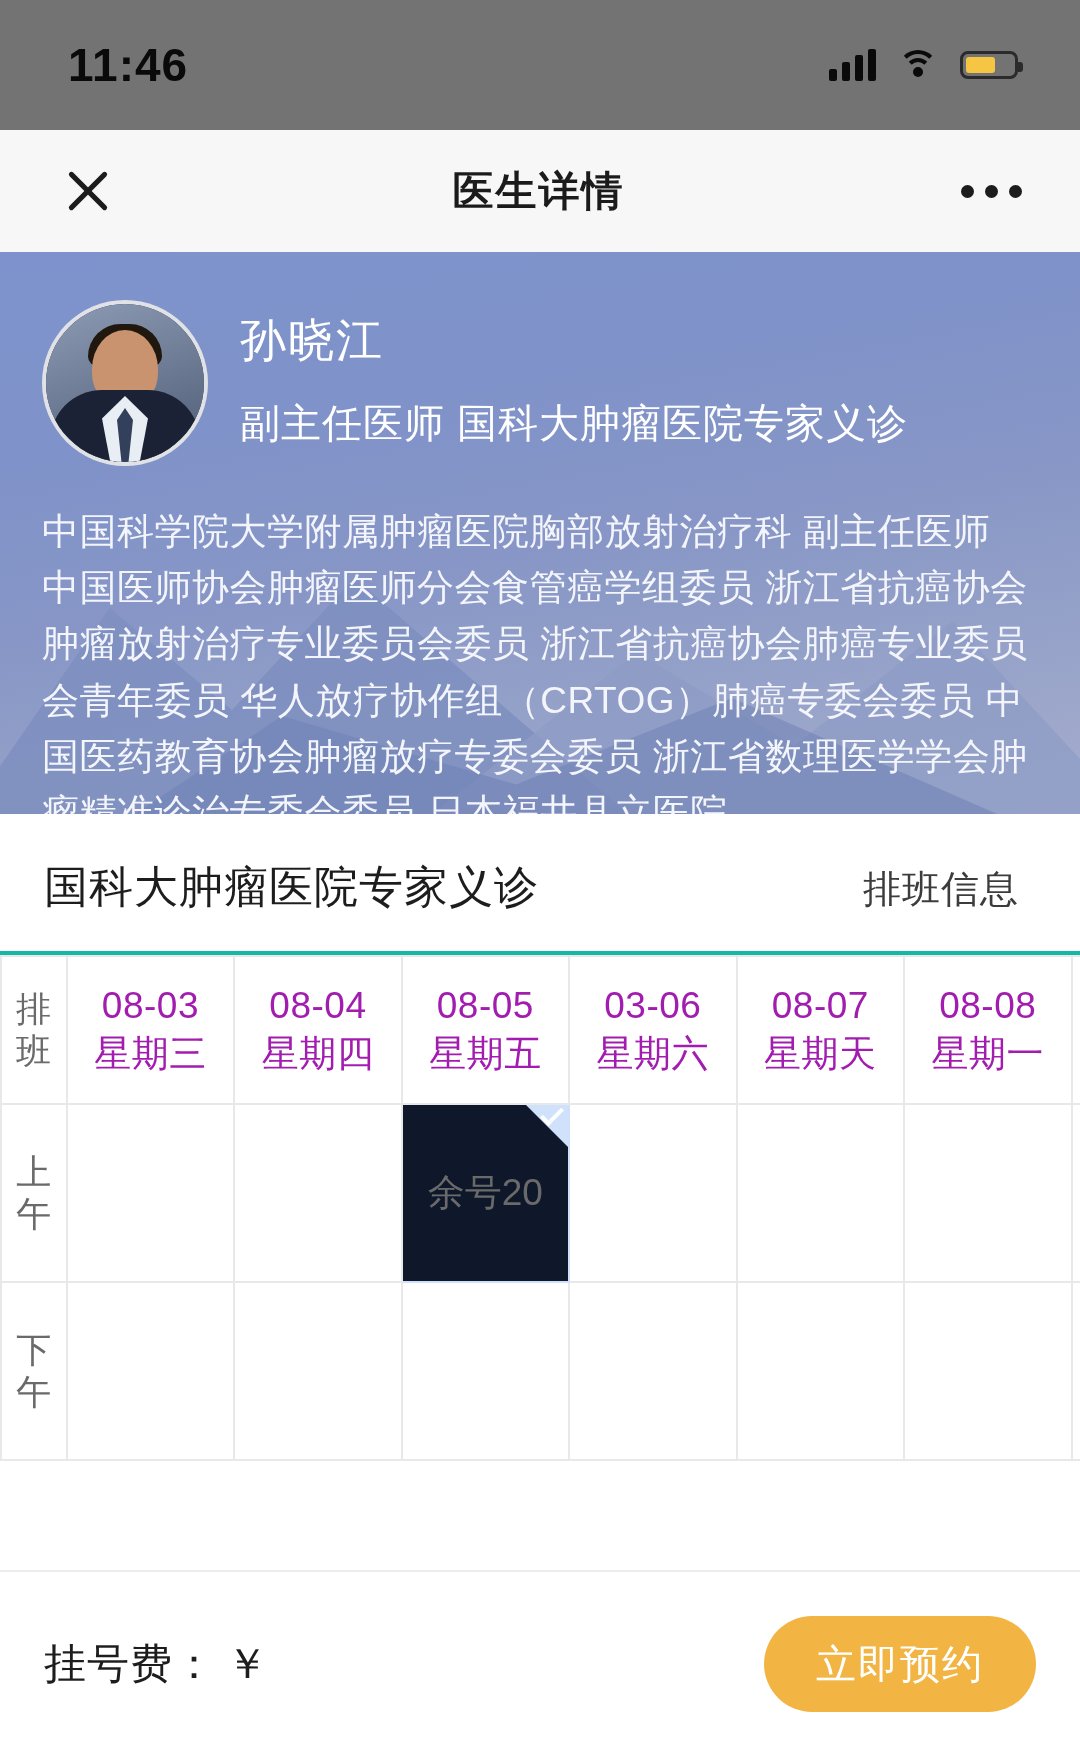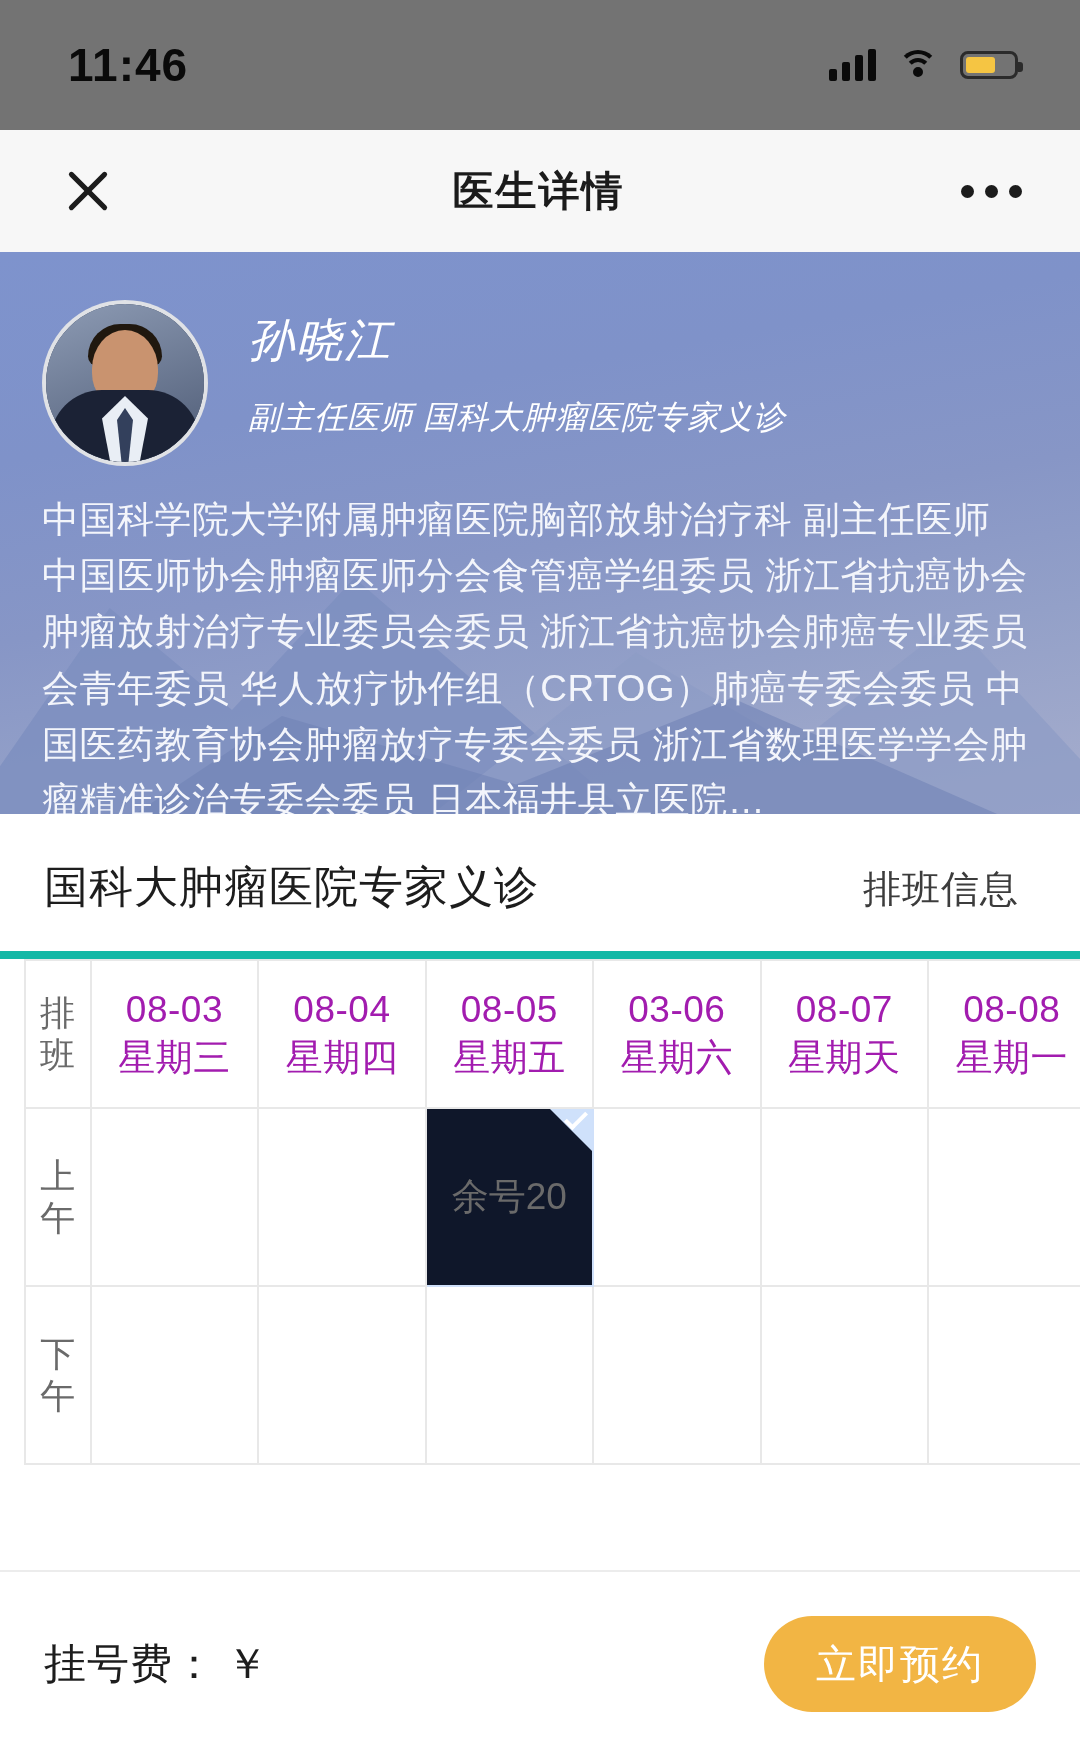--- a/index.html
+++ b/index.html
@@ -156,21 +156,21 @@
   }
   .hero .mtn3 {
     position: absolute;
     left: 120px; bottom: -10px;
     width: 900px; height: 180px;
     background: #6f82b5;
     clip-path: polygon(0% 100%, 18% 40%, 44% 78%, 68% 30%, 100% 100%);
     opacity: .55;
   }
   .hero-inner { position: relative; z-index: 2; }
-  .hero-top { display: flex; gap: 40px; font-style: italic; }
+  .hero-top { display: flex; gap: 32px; }
   .avatar {
     width: 166px; height: 166px;
     border-radius: 50%;
     border: 4px solid rgba(255,255,255,.85);
     overflow: hidden;
     flex: none;
     background: #2f3d57;
     position: relative;
   }
   .avatar .bg { position: absolute; inset: 0; background: linear-gradient(160deg,#8d9bb4,#4d5a74); }
@@ -215,27 +215,27 @@
     clip-path: polygon(50% 0%, 100% 22%, 72% 100%, 28% 100%, 0% 22%);
   }
   .doc-name {
     font-size: 46px;
     color: #ffffff;
     letter-spacing: 2px;
     margin-top: 10px;
   }
   .doc-title {
     margin-top: 24px;
-    font-size: 32px;
+    font-size: 40px;
     color: #ffffff;
     letter-spacing: 1px;
     white-space: nowrap;
   }
   .doc-bio {
-    margin-top: 26px;
+    margin-top: 38px;
     font-size: 37px;
     line-height: 1.52;
     color: #f3f5fb;
     letter-spacing: 0.5px;
     max-height: 340px;
     overflow: hidden;
   }
 
   
   .sched-head {
@@ -256,22 +256,21 @@
     color: #3c3c3c;
     letter-spacing: 1px;
     cursor: pointer;
   }
 
   
   .table-wrap {
     flex: 1 1 auto;
     overflow: hidden;
     position: relative;
-    border-top: 8px solid #14b8a6;
-    padding-left: 24px;
+    border-top: 4px solid #14b8a6;
   }
   table.sched {
     border-collapse: collapse;
     table-layout: fixed;
     width: 1240px;
   }
   table.sched th, table.sched td {
     border: 2px solid #e8e8e8;
     text-align: center;
     vertical-align: middle;

